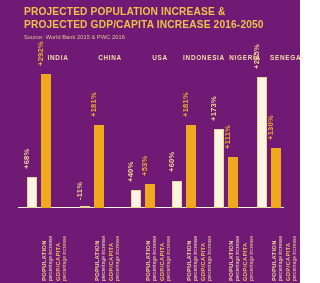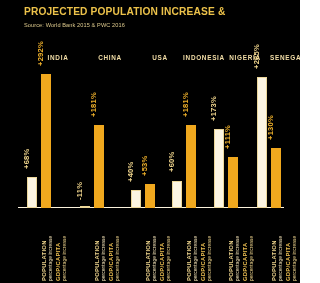--- a/index.html
+++ b/index.html
@@ -13,21 +13,21 @@
     font-family: "Liberation Sans", sans-serif;
     overflow: hidden;
     position: relative;
   }
 
   #chart-root {
     position: absolute;
     left: 0; top: 0;
     width: 300px;
     height: 283px;
-    background: #000000;
+    background: #701a75;
   }
 
   
   .header {
     position: absolute;
     left: 24px;
     top: 6px;
     width: 262px;
   }
   .title-line {
@@ -146,20 +146,21 @@
   .axis-label.gdp .sub { color: #f2d versus; }
   .axis-label.gdp .sub { color: #f3d88f; }
 </style>
 </head>
 <body>
 
 <div id="chart-root">
 
   <div class="header">
     <div class="title-line">PROJECTED POPULATION INCREASE &amp;</div>
+    <div class="title-line">PROJECTED GDP/CAPITA INCREASE 2016-2050</div>
     <div class="source-line">Source: World Bank 2015 &amp; PWC 2016</div>
   </div>
 
   <div class="country-row" id="country-row">
       <div class="country-label" style="left: 38px;">INDIA</div>
       <div class="country-label" style="left: 90px;">CHINA</div>
       <div class="country-label" style="left: 140px;">USA</div>
       <div class="country-label" style="left: 184px;">INDONESIA</div>
       <div class="country-label" style="left: 225px;">NIGERIA</div>
       <div class="country-label" style="left: 268px;">SENEGAL</div>

